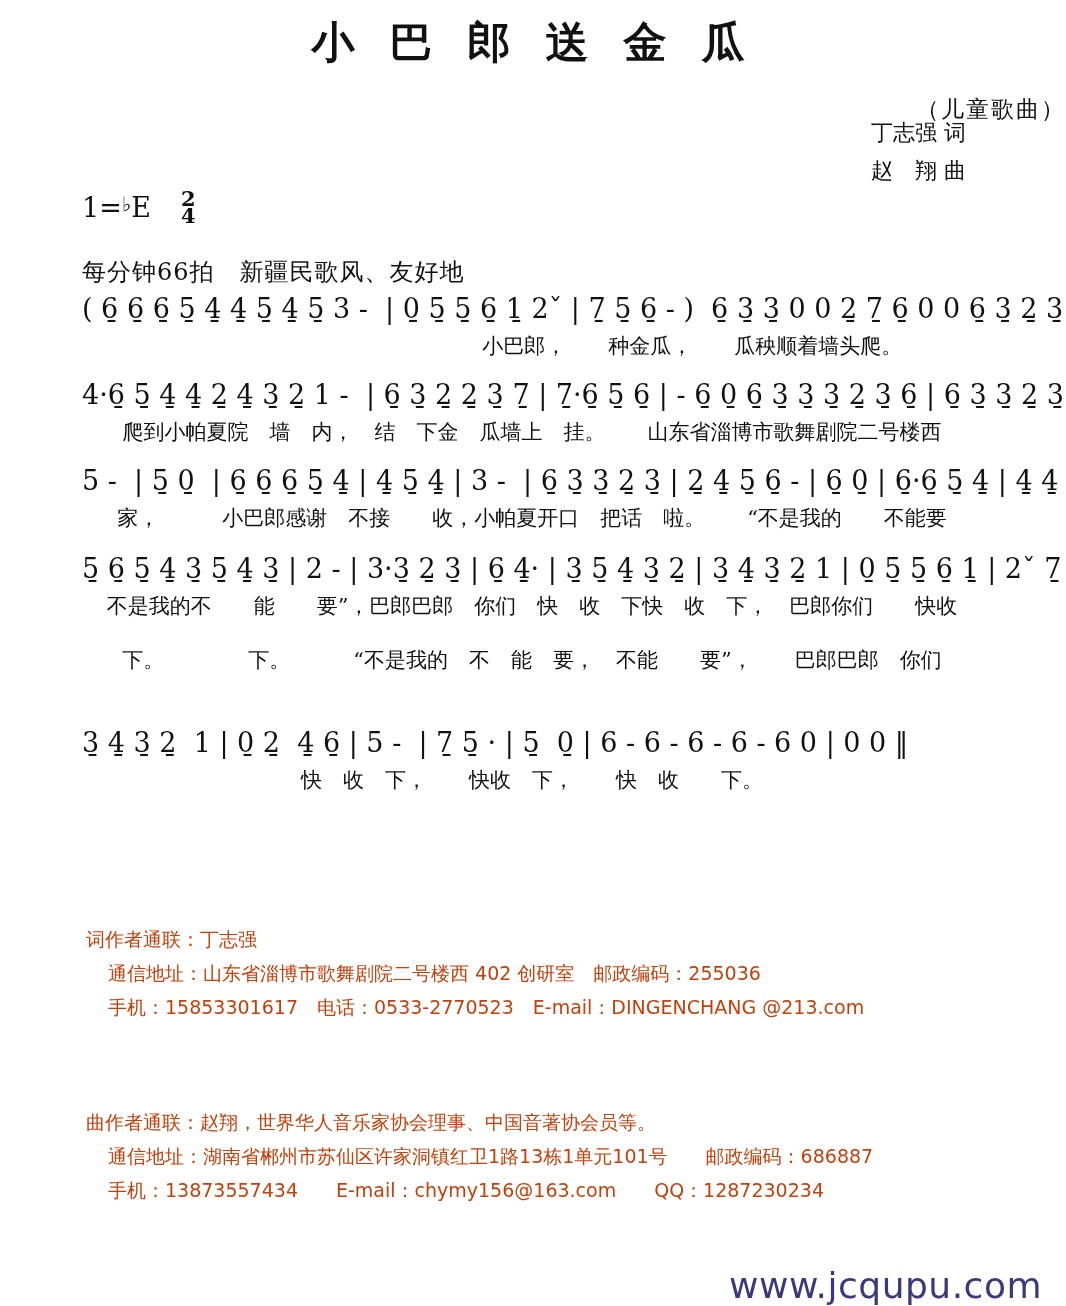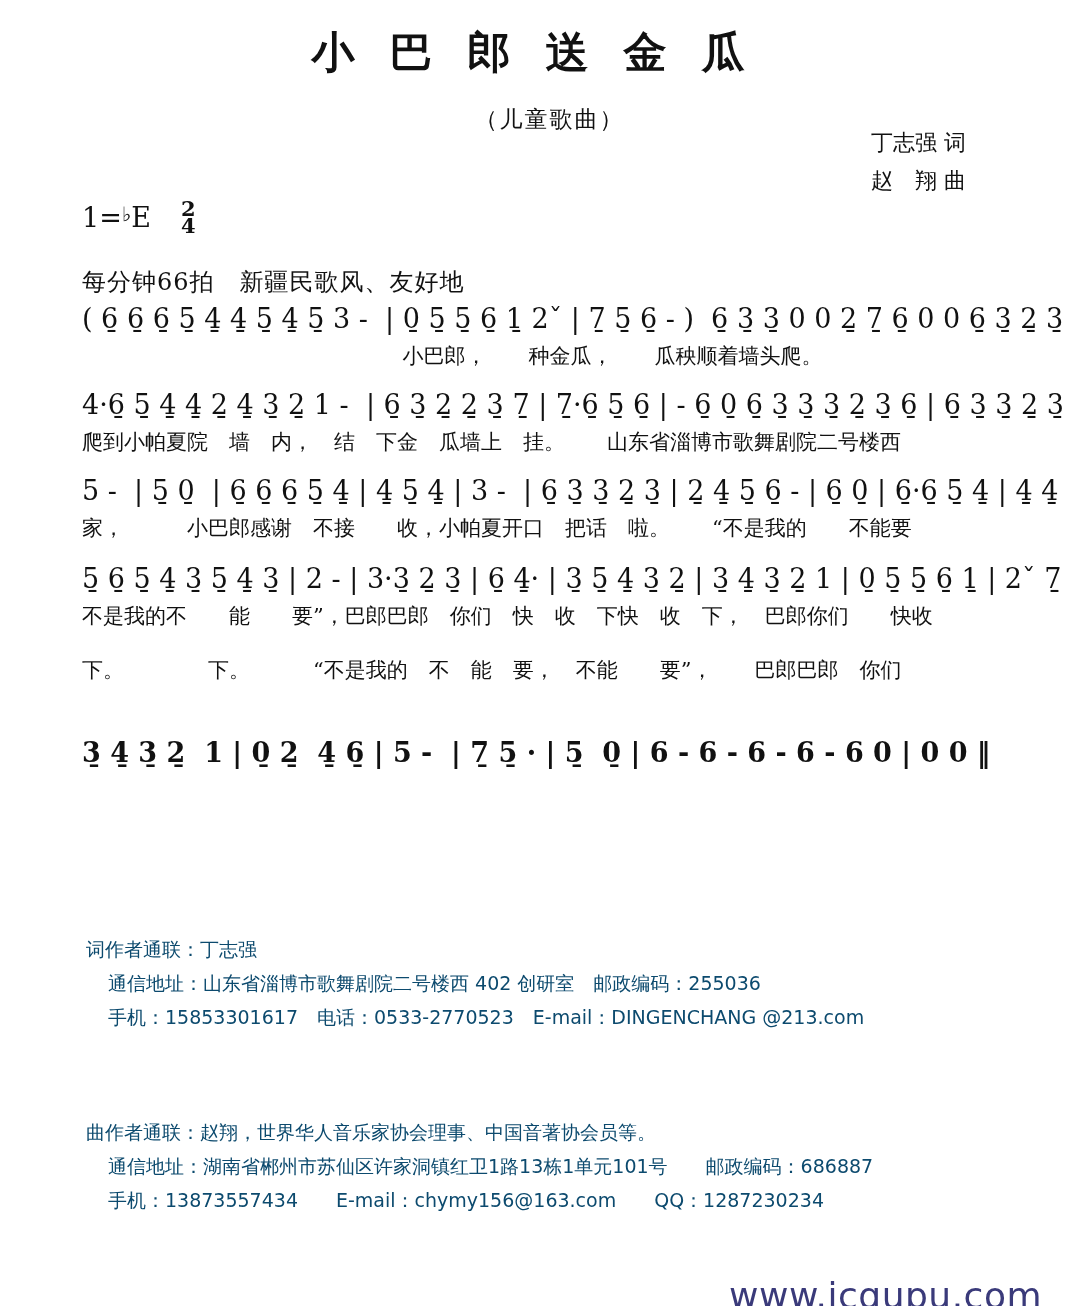--- a/index.html
+++ b/index.html
@@ -13,24 +13,24 @@
   }
   .sheet{position:relative;width:1066px;height:1306px;}
 
   
   .title{
     text-align:center;
     font-family:"DejaVu Serif", serif;
     font-size:43px;
     font-weight:bold;
     letter-spacing:10px;
-    margin-top:24px;
+    margin-top:14px;
   }
   .subtitle{
-    text-align:center;
+    text-align:right;
     font-size:23px;
     margin-top:22px;
     letter-spacing:2px;
     font-family:"DejaVu Serif", serif;
     margin-left:33px;
   }
   .credits{
     position:absolute;
     right:100px;
     top:100px;
@@ -84,30 +84,31 @@
     white-space:pre;
     letter-spacing:0px;
     line-height:34px;
   }
   .lyrics{
     font-family:"DejaVu Serif", serif;
     font-size:21px;
     white-space:pre;
     letter-spacing:0px;
     margin-top:6px;
+    text-align:center;
   }
 
   
   .contact{
     position:absolute;
     left:86px;
     font-family:"DejaVu Sans", sans-serif;
     font-size:19px;
     line-height:34px;
-    color:#0c4a6e;
+    color:#c2410c;
   }
   .contact .indent1{padding-left:22px;}
 
   
   .watermark{
     position:absolute;
     right:24px; bottom:14px;
     font-family:"DejaVu Sans", sans-serif;
     font-size:36px;
     color:#3a3a7a;
@@ -156,22 +157,23 @@
 
   <div class="system" style="top:538px;">
     <div class="notes">5̱ 6̱ 5̱ 4̱ 3̱ 5̱ 4̱ 3̱ | 2 - | 3·3̱ 2̱ 3̱ | 6̱ 4̱· | 3̱ 5̱ 4̱ 3̱ 2̱ | 3̱ 4̱ 3̱ 2̱ 1 | 0̱ 5̱ 5̱ 6̱ 1̱ | 2ˇ 7̱ 5̱</div>
     <div class="lyrics">不是我的不　　能　　要”，巴郎巴郎　你们　快　收　下快　收　下，　巴郎你们　　快收</div>
   </div>
 
   <div class="system" style="top:626px;">
     <div class="lyrics">下。　　　　下。　　　“不是我的　不　能　要，　不能　　要”，　　巴郎巴郎　你们</div>
   </div>
 
-  <div class="system" style="top:712px;font-weight:bold;">
+  <div class="system" style="top:712px;">
     <div class="notes">3̱ 4̱ 3̱ 2̱  1 | 0̱ 2̱  4̱ 6̱ | 5 -  | 7̱ 5̱ · | 5̱  0̱ | 6 - 6 - 6 - 6 - 6 0 | 0 0 ‖</div>
+    <div class="lyrics">快　收　下，　　快收　下，　　快　收　　下。</div>
   </div>
 
   <div class="contact" style="top:908px;">
     <div>词作者通联：丁志强</div>
     <div class="indent1">通信地址：山东省淄博市歌舞剧院二号楼西 402 创研室　邮政编码：255036</div>
     <div class="indent1">手机：15853301617　电话：0533-2770523　E-mail：DINGENCHANG @213.com</div>
   </div>
 
   <div class="contact" style="top:1091px;">
     <div>曲作者通联：赵翔，世界华人音乐家协会理事、中国音著协会员等。</div>

